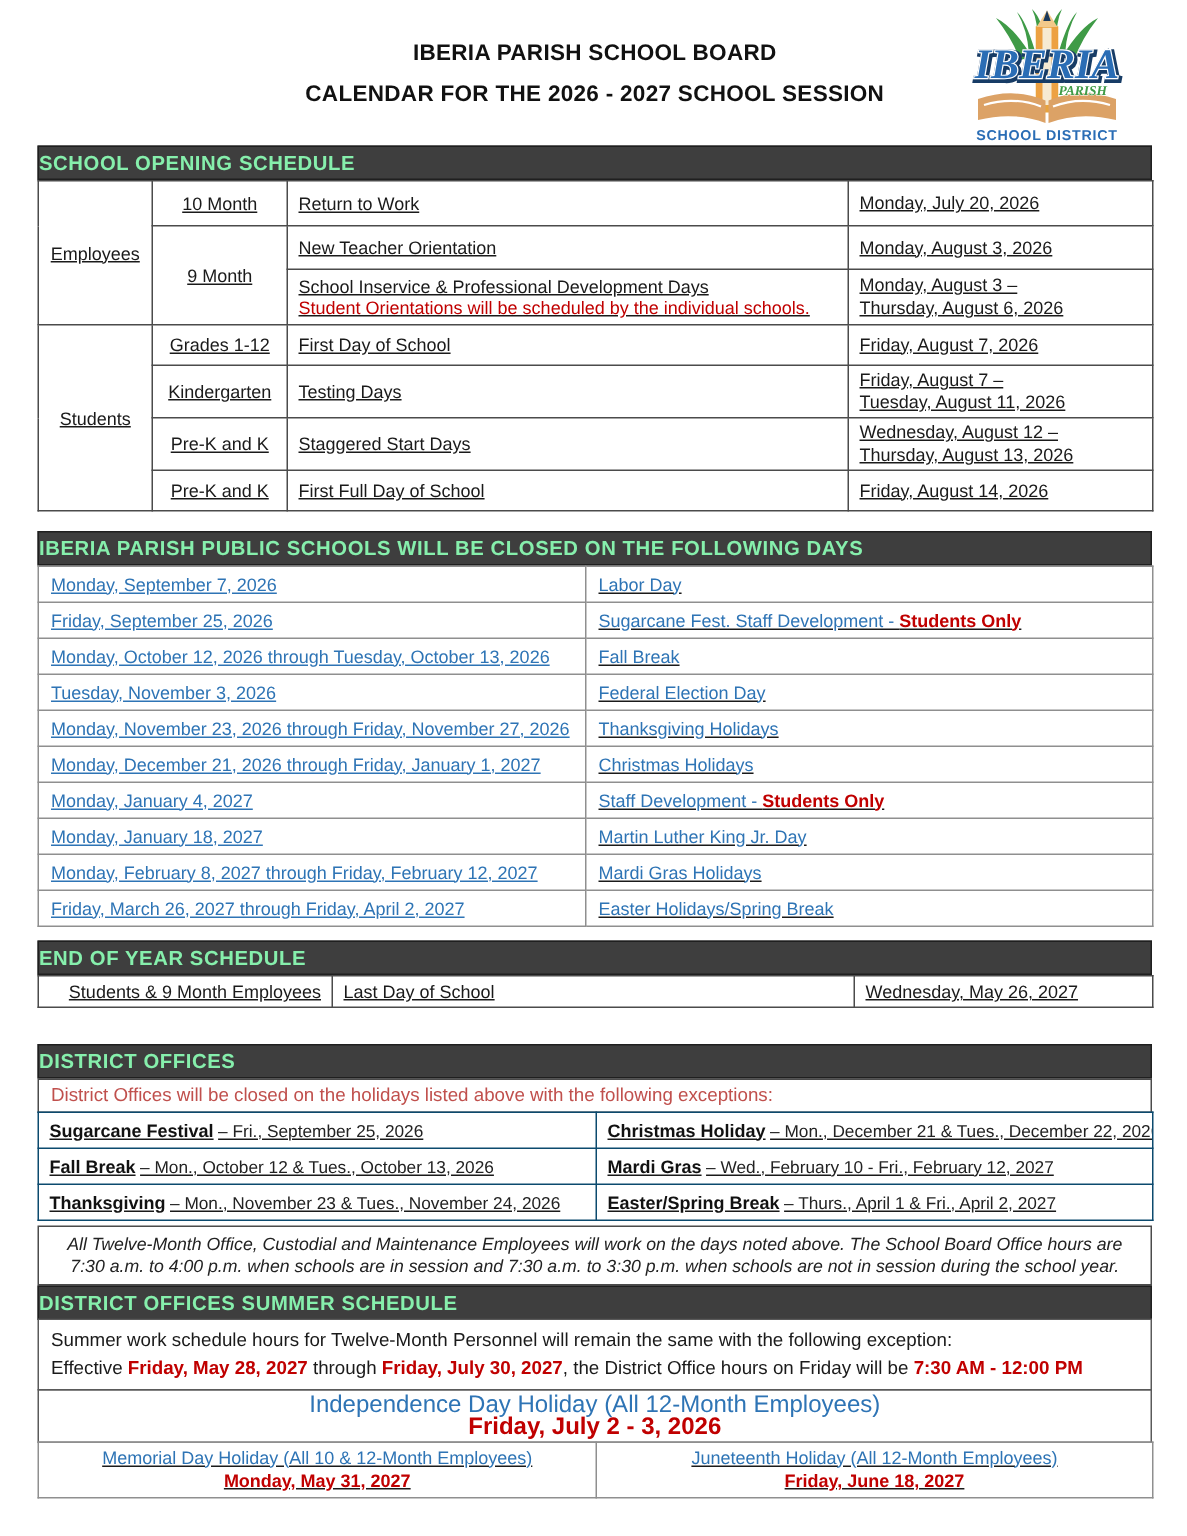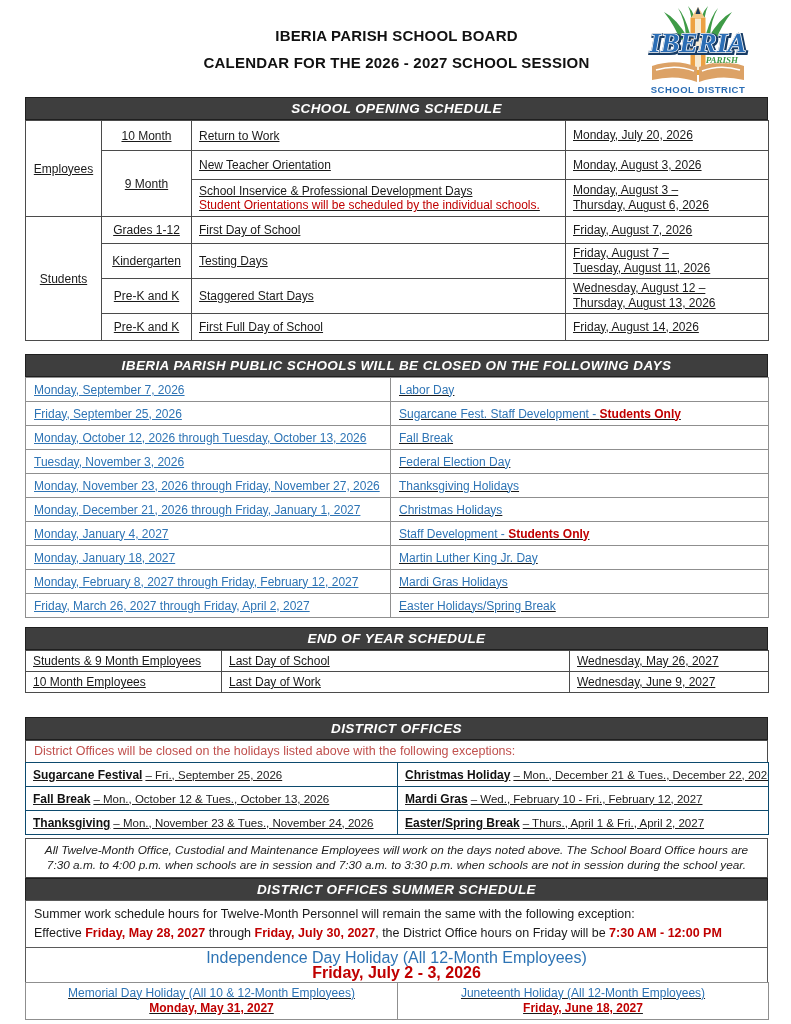--- a/index.html
+++ b/index.html
@@ -6,22 +6,22 @@
   body{width:791px;height:1024px;font-family:"Liberation Sans",sans-serif;color:#1a1a1a;overflow:hidden;}
   .page{position:relative;box-sizing:border-box;width:791px;height:1024px;padding:12px 23px 0 25px;}
 
   
   .header{position:relative;height:82px;}
   .titles{position:absolute;left:0;right:0;top:10px;text-align:center;}
   .title-line{font-size:15px;font-weight:bold;line-height:27px;letter-spacing:.2px;color:#111;}
   .logo{position:absolute;right:10px;top:-8px;width:120px;height:92px;}
 
   
-  .bar{background:#3e3e3e;border:1px solid #1f1f1f;color:#ffffff;font-weight:bold;
-       text-align:center;font-size:13.5px;height:21px;line-height:21px;letter-spacing:.4px;font-style:italic;}
+  .bar{background:#3e3e3e;border:1px solid #1f1f1f;color:#86efac;font-weight:bold;
+       text-align:left;font-size:13.5px;height:21px;line-height:21px;letter-spacing:.4px;}
 
   
   table{width:100%;border-collapse:collapse;table-layout:fixed;}
   td{overflow:hidden;text-decoration:underline;}
 
   
   .sec-open{margin-top:3px;}
   .t-open td{border:1px solid #4b4b4b;font-size:12px;padding:2px 7px;vertical-align:middle;}
   .t-open .c-group,.t-open .c-cat{text-align:center;padding:2px 2px;}
   .t-open tr.r0{height:30px}.t-open tr.r1{height:29px}.t-open tr.r2{height:37px}
@@ -32,21 +32,21 @@
   .sec-closed{margin-top:13px;}
   .t-closed{border:1px solid #8b5cf6;}
   .t-closed td{border:1px solid #8f8f8f;font-size:12px;padding:2px 8px;height:19px;}
   .blue{color:#2e74b5;}
   .red{color:#c00000;}
   .red-soft{color:#c0504d;}
 
   
   .sec-eoy{margin-top:9px;}
   .t-eoy td{border:1px solid #4b4b4b;font-size:12px;padding:1px 7px;height:18px;}
-  .t-eoy .c-who{text-align:left;}
+  .t-eoy .c-who{text-align:right;}
 
   
   .sec-do{margin-top:24px;}
   .do-intro{border:1px solid #4b4b4b;font-size:12.5px;height:21px;line-height:21px;padding:0 8px;}
   .t-exc{margin-top:-1px;}
   .t-exc td{border:1px solid #0c4a6e;font-size:11.5px;padding:2px 7px;height:19px;white-space:nowrap;}
   .exc-name{font-weight:bold;font-size:12px;color:#111;}
   .exc-detail{margin-left:3px;color:#222;}
   .do-note{border:1px solid #4b4b4b;margin-top:3px;font-style:italic;font-size:11.8px;
            text-align:center;padding:4px 12px;line-height:15px;color:#222;}
@@ -217,25 +217,20 @@
       <colgroup>
           <col style="width:196px">
           <col style="width:348px">
           <col style="width:199px">
         </colgroup>
       <tbody>
           <tr>
         <td class="c-who">Students &amp; 9 Month Employees</td>
         <td>Last Day of School</td>
         <td>Wednesday, May 26, 2027</td>
-      </tr>
-      <tr>
-        <td class="c-who">10 Month Employees</td>
-        <td>Last Day of Work</td>
-        <td>Wednesday, June 9, 2027</td>
       </tr>
     </tbody>
       </table>
   </div>
 
   <div class="sec-do">
     <div class="bar">DISTRICT OFFICES</div>
     <div class="do-intro red-soft">District Offices will be closed on the holidays listed above with the following exceptions:</div>
     <table class="t-exc">
       <colgroup>

